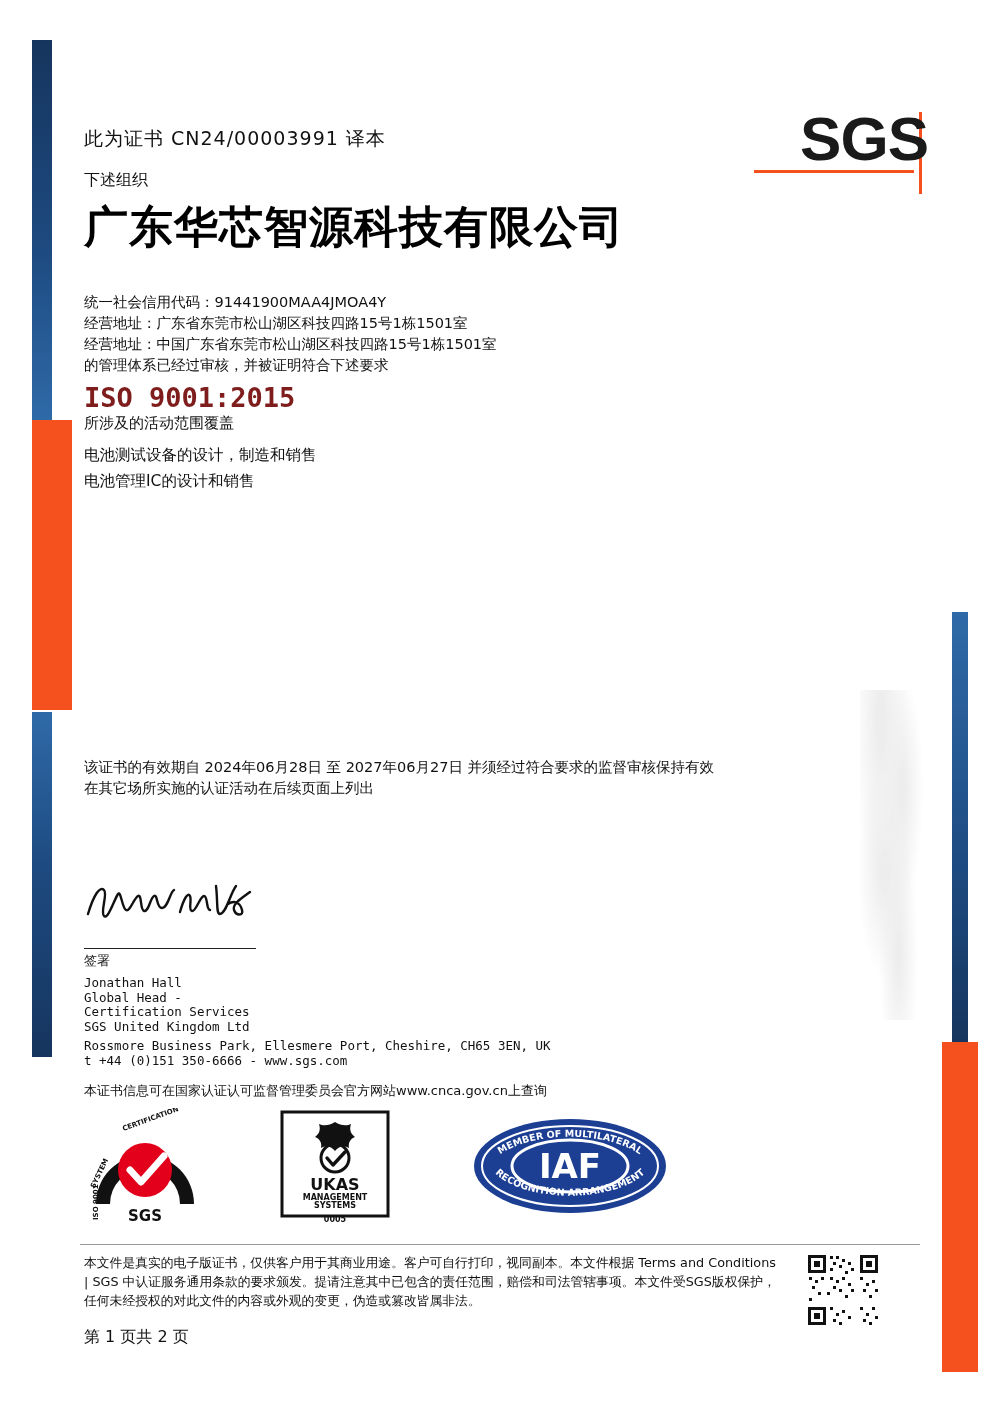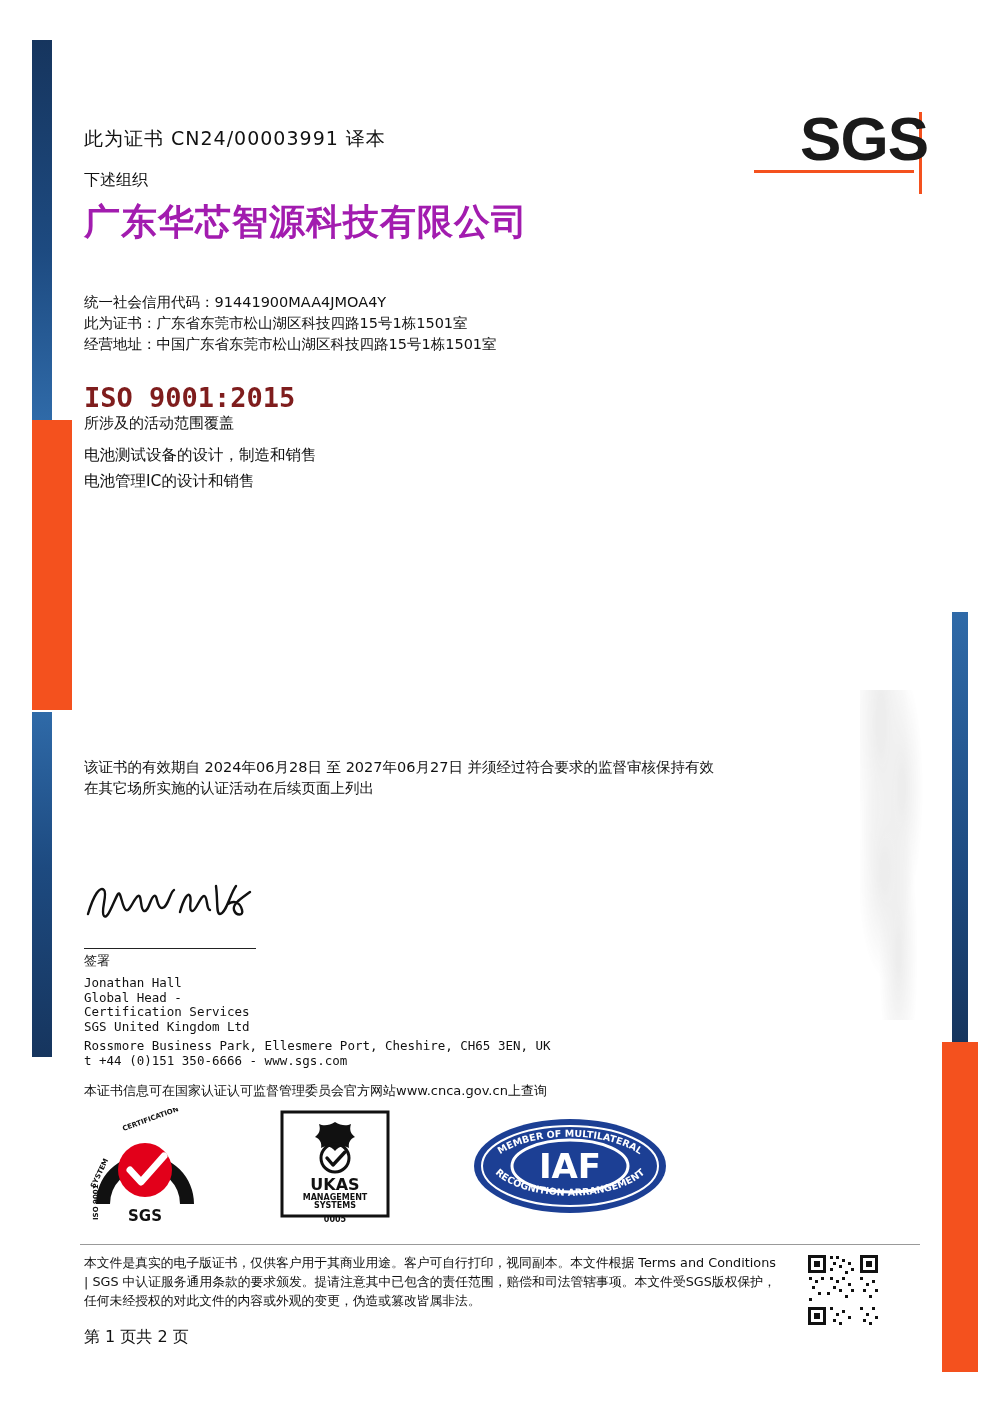--- a/index.html
+++ b/index.html
@@ -109,23 +109,23 @@
     left: 84px;
     top: 170px;
     font-size: 16px;
     color: #111;
     font-family: "DejaVu Sans", sans-serif;
   }
   .org-name {
     position: absolute;
     left: 84px;
     top: 198px;
-    font-size: 36px;
+    font-size: 44px;
     font-weight: bold;
-    color: #a21caf;
+    color: #000000;
     letter-spacing: 1px;
     font-family: Liberation Serif, serif;
   }
   .details {
     position: absolute;
     left: 84px;
     top: 292px;
     font-size: 14.5px;
     line-height: 21px;
     color: #111;
@@ -293,22 +293,23 @@
     <div class="line-v"></div>
     <div class="sgs-text">SGS</div>
   </div>
 
   <div class="translation-line">此为证书 CN24/00003991 译本</div>
   <div class="org-intro">下述组织</div>
   <div class="org-name">广东华芯智源科技有限公司</div>
 
   <div class="details">
     <div>统一社会信用代码：91441900MAA4JMOA4Y</div>
-    <div>此为证书：广东省东莞市松山湖区科技四路15号1栋1501室</div>
+    <div>经营地址：广东省东莞市松山湖区科技四路15号1栋1501室</div>
     <div>经营地址：中国广东省东莞市松山湖区科技四路15号1栋1501室</div>
+    <div>的管理体系已经过审核，并被证明符合下述要求</div>
   </div>
 
   <div class="std-title">ISO 9001:2015</div>
   <div class="scope-intro">所涉及的活动范围覆盖</div>
   <div class="scope-lines">
     <div>电池测试设备的设计，制造和销售</div>
     <div>电池管理IC的设计和销售</div>
   </div>
 
   <div class="validity">

